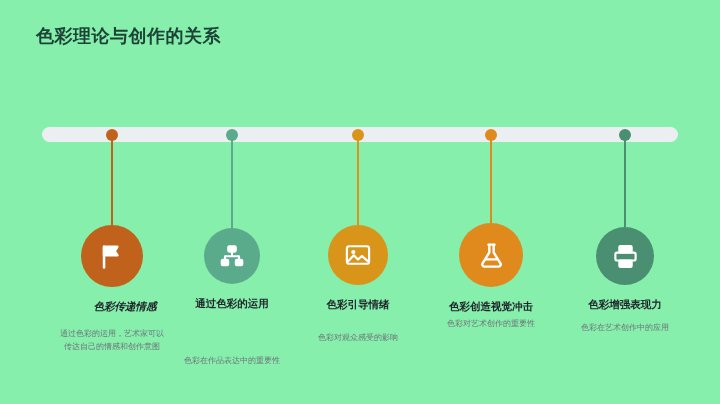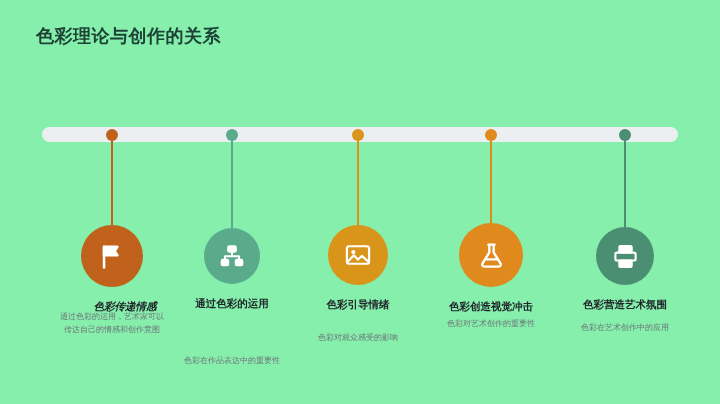--- a/index.html
+++ b/index.html
@@ -103,21 +103,21 @@
       <div class="stem" style="left: 112px; height: 90px; background: rgb(192, 98, 28);"></div>
       <div class="circle" style="width: 62px; height: 62px; left: 81px; top: 225px; background: rgb(192, 98, 28);">
         <span>
           <svg width="29" height="29" viewBox="0 0 24 24" fill="none" stroke="#ffffff" stroke-width="2.1" stroke-linecap="round" stroke-linejoin="round">
             <path d="M5 21V4"></path>
             <path d="M5 4h11l-2.2 3.6L16 11H5z" fill="#ffffff" stroke="#ffffff"></path>
           </svg>
         </span>
       </div>
       <div class="label" style="width: 134px; left: 58px; top: 299px; font-style: italic;">色彩传递情感</div>
-      <div class="desc" style="width: 108px; left: 58px; top: 310px;">通过色彩的运用，艺术家可以传达自己的情感和创作意图</div>
+      <div class="desc" style="width: 108px; left: 58px; top: 327px;">通过色彩的运用，艺术家可以传达自己的情感和创作意图</div>
       <div class="dot" style="left: 232px; background: rgb(90, 171, 140);"></div>
       <div class="stem" style="left: 232px; height: 93px; background: rgb(90, 171, 140);"></div>
       <div class="circle" style="width: 56px; height: 56px; left: 204px; top: 228px; background: rgb(90, 171, 140);">
         <span>
           <svg width="26" height="26" viewBox="0 0 24 24" fill="none" stroke="#ffffff" stroke-width="1.9" stroke-linecap="round" stroke-linejoin="round">
             <rect x="8.5" y="3" width="7" height="5" rx="1" fill="#ffffff"></rect>
             <rect x="2.5" y="15.5" width="6" height="5" rx="1" fill="#ffffff"></rect>
             <rect x="15.5" y="15.5" width="6" height="5" rx="1" fill="#ffffff"></rect>
             <path d="M12 8v4M5.5 15.5v-3.3h13v3.3"></path>
           </svg>
@@ -155,17 +155,17 @@
       <div class="stem" style="left: 625px; height: 92px; background: rgb(75, 143, 114);"></div>
       <div class="circle" style="width: 58px; height: 58px; left: 596px; top: 227px; background: rgb(75, 143, 114);">
         <span>
           <svg width="27" height="27" viewBox="0 0 24 24" fill="none" stroke="#ffffff" stroke-width="1.9" stroke-linejoin="round">
             <rect x="6.5" y="2.8" width="11" height="5.5" rx="1" fill="#ffffff"></rect>
             <rect x="3" y="8.6" width="18" height="7" rx="1.6" fill="none"></rect>
             <rect x="6.5" y="15.6" width="11" height="5.6" rx="1" fill="#ffffff"></rect>
           </svg>
         </span>
       </div>
-      <div class="label" style="width: 134px; left: 558px; top: 297px;">色彩营造艺术氛围</div>
+      <div class="label" style="width: 134px; left: 558px; top: 297px;">色彩增强表现力</div>
       <div class="desc" style="width: 108px; left: 571px; top: 321px;">色彩在艺术创作中的应用</div>
     </div>
 
 </div>
 
 </body></html>

